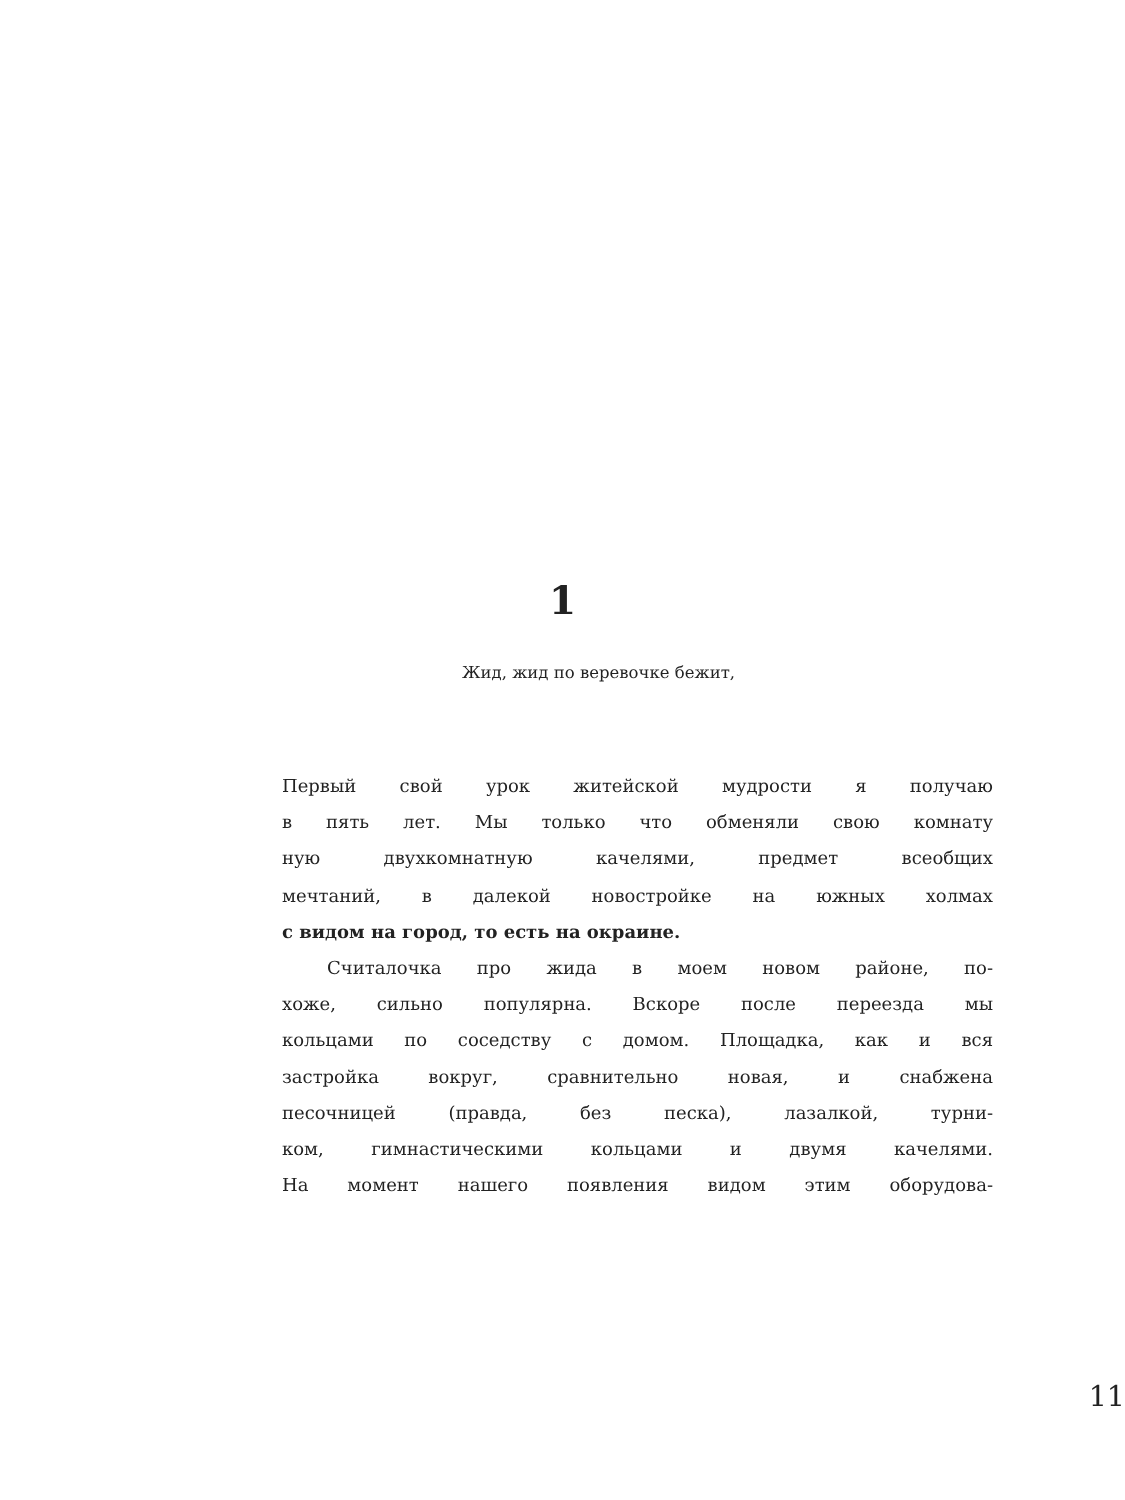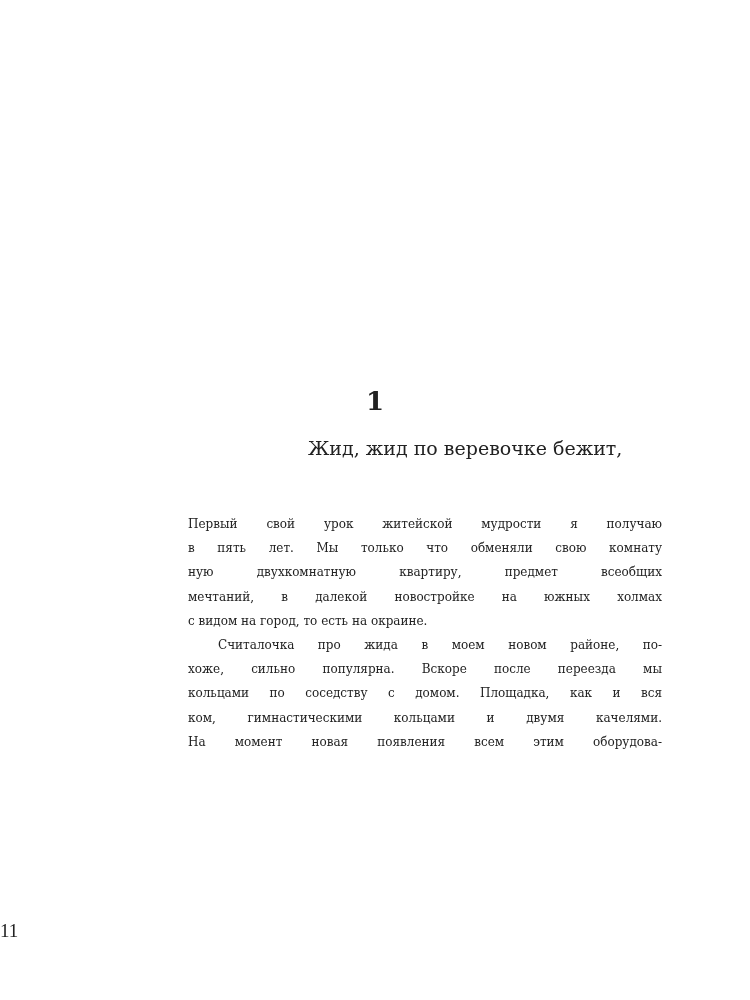--- a/index.html
+++ b/index.html
@@ -24,21 +24,21 @@
     width: 750px;
     text-align: center;
     font-size: 26px;
     font-weight: bold;
     line-height: 28px;
   }
   .epigraph {
     position: absolute;
     left: 308px;
     top: 438px;
-    font-size: 19px;
+    font-size: 11px;
     line-height: 21px;
     white-space: nowrap;
   }
   .body-text {
     position: absolute;
     left: 148px;
     top: 512px;
     width: 474px;
     font-size: 12px;
     line-height: 24.2px;
@@ -46,56 +46,58 @@
   }
   .line {
     text-align: justify;
     text-align-last: justify;
     height: 24.2px;
     overflow: visible;
   }
   .line.last-open {
     text-align: left;
     text-align-last: left;
+    font-weight: bold;
   }
   .line.indent {
     text-indent: 30px;
   }
   .page-number {
     position: absolute;
     left: 0;
     top: 919px;
     width: 750px;
-    text-align: left;
+    text-align: right;
     font-size: 19px;
     line-height: 24px;
-    font-family: Liberation Serif, serif;
   }
 </style>
 </head>
 <body>
 
 <div class="page">
 
   <div class="chapter-number">1</div>
 
   <div class="epigraph">
     <div>Жид, жид по веревочке бежит,</div>
   </div>
 
   <div class="body-text">
 
     <div class="line">Первый свой урок житейской мудрости я получаю</div>
     <div class="line">в пять лет. Мы только что обменяли свою комнату</div>
-    <div class="line">ную двухкомнатную квартиру, предмет всеобщих</div>
+    <div class="line">ную двухкомнатную качелями, предмет всеобщих</div>
     <div class="line">мечтаний, в далекой новостройке на южных холмах</div>
     <div class="line last-open">с видом на город, то есть на окраине.</div>
 
     <div class="line indent">Считалочка про жида в моем новом районе, по-</div>
     <div class="line">хоже, сильно популярна. Вскоре после переезда мы</div>
     <div class="line">кольцами по соседству с домом. Площадка, как и вся</div>
+    <div class="line">застройка вокруг, сравнительно новая, и снабжена</div>
+    <div class="line">песочницей (правда, без песка), лазалкой, турни-</div>
     <div class="line">ком, гимнастическими кольцами и двумя качелями.</div>
-    <div class="line">На момент новая появления всем этим оборудова-</div>
+    <div class="line">На момент нашего появления видом этим оборудова-</div>
   </div>
 
   <div class="page-number">11</div>
 
 </div>
 
 </body></html>

